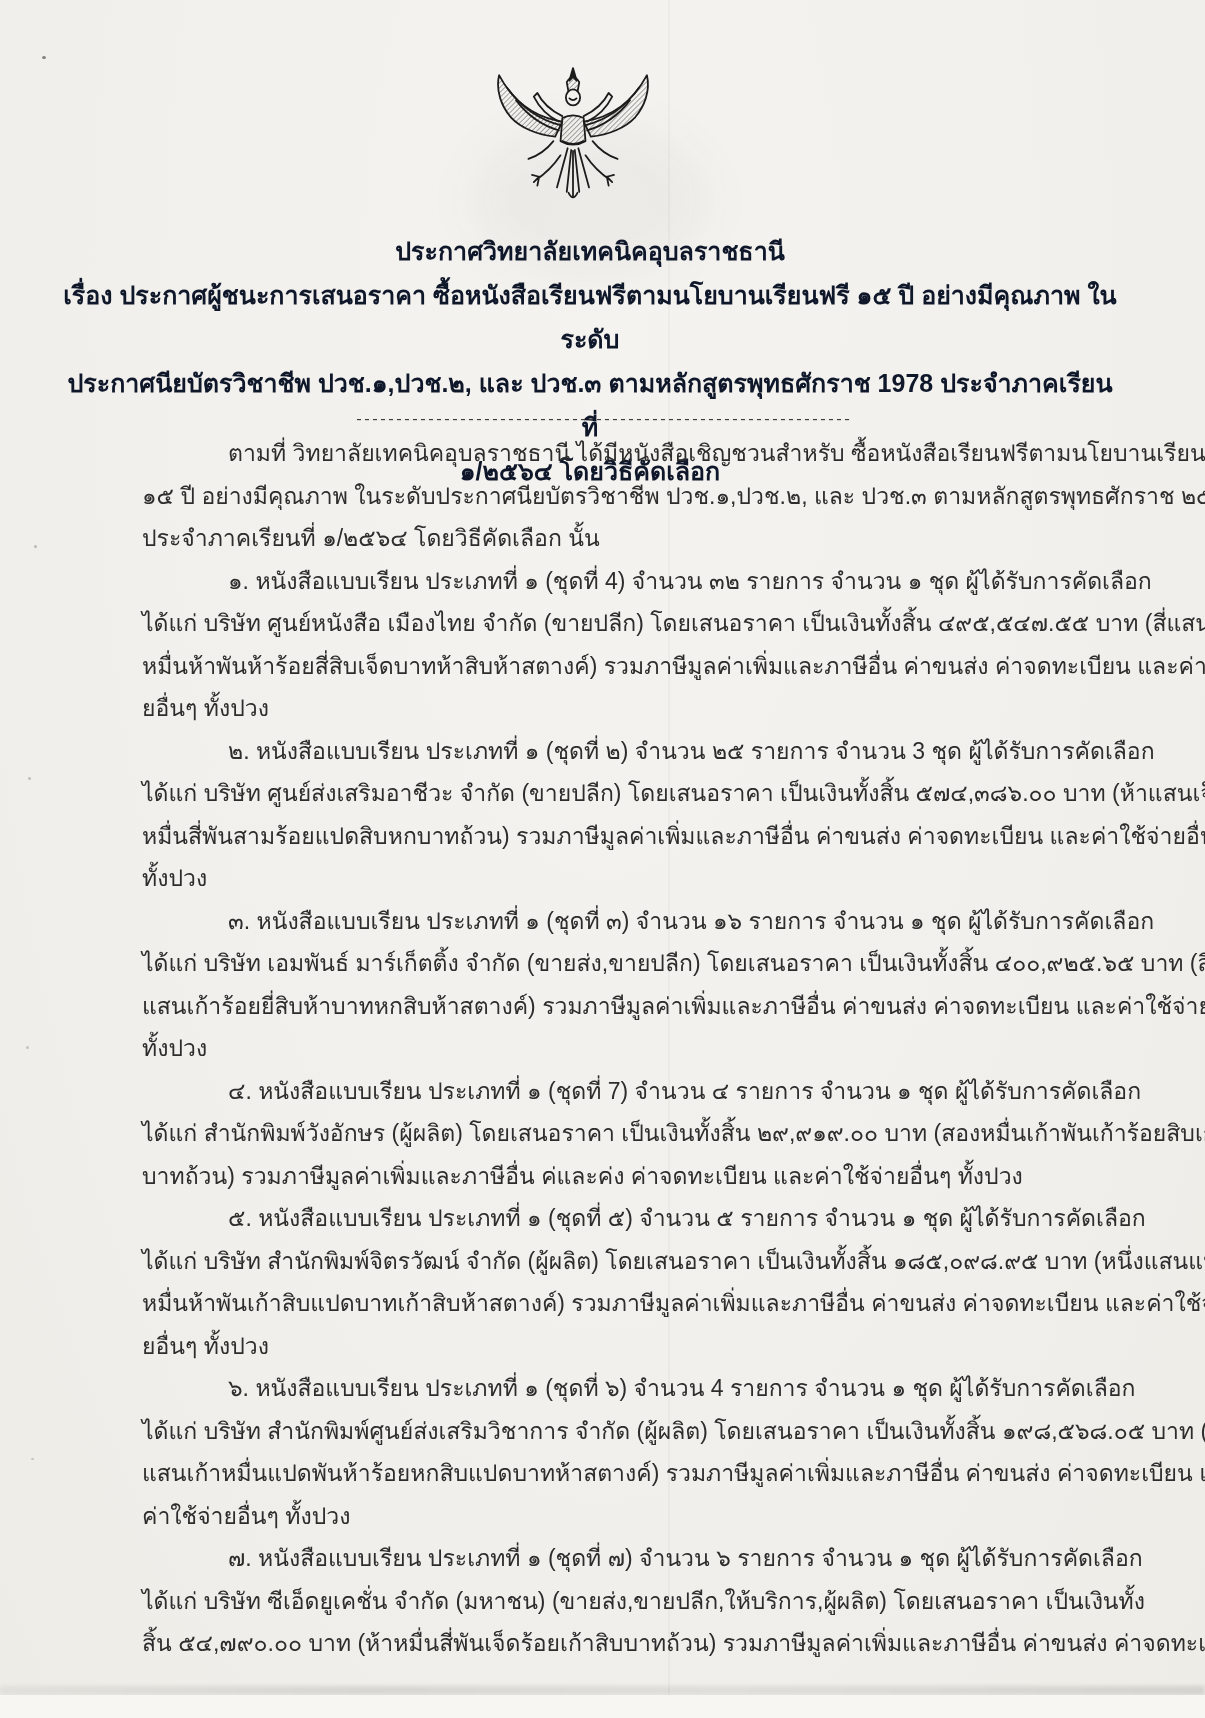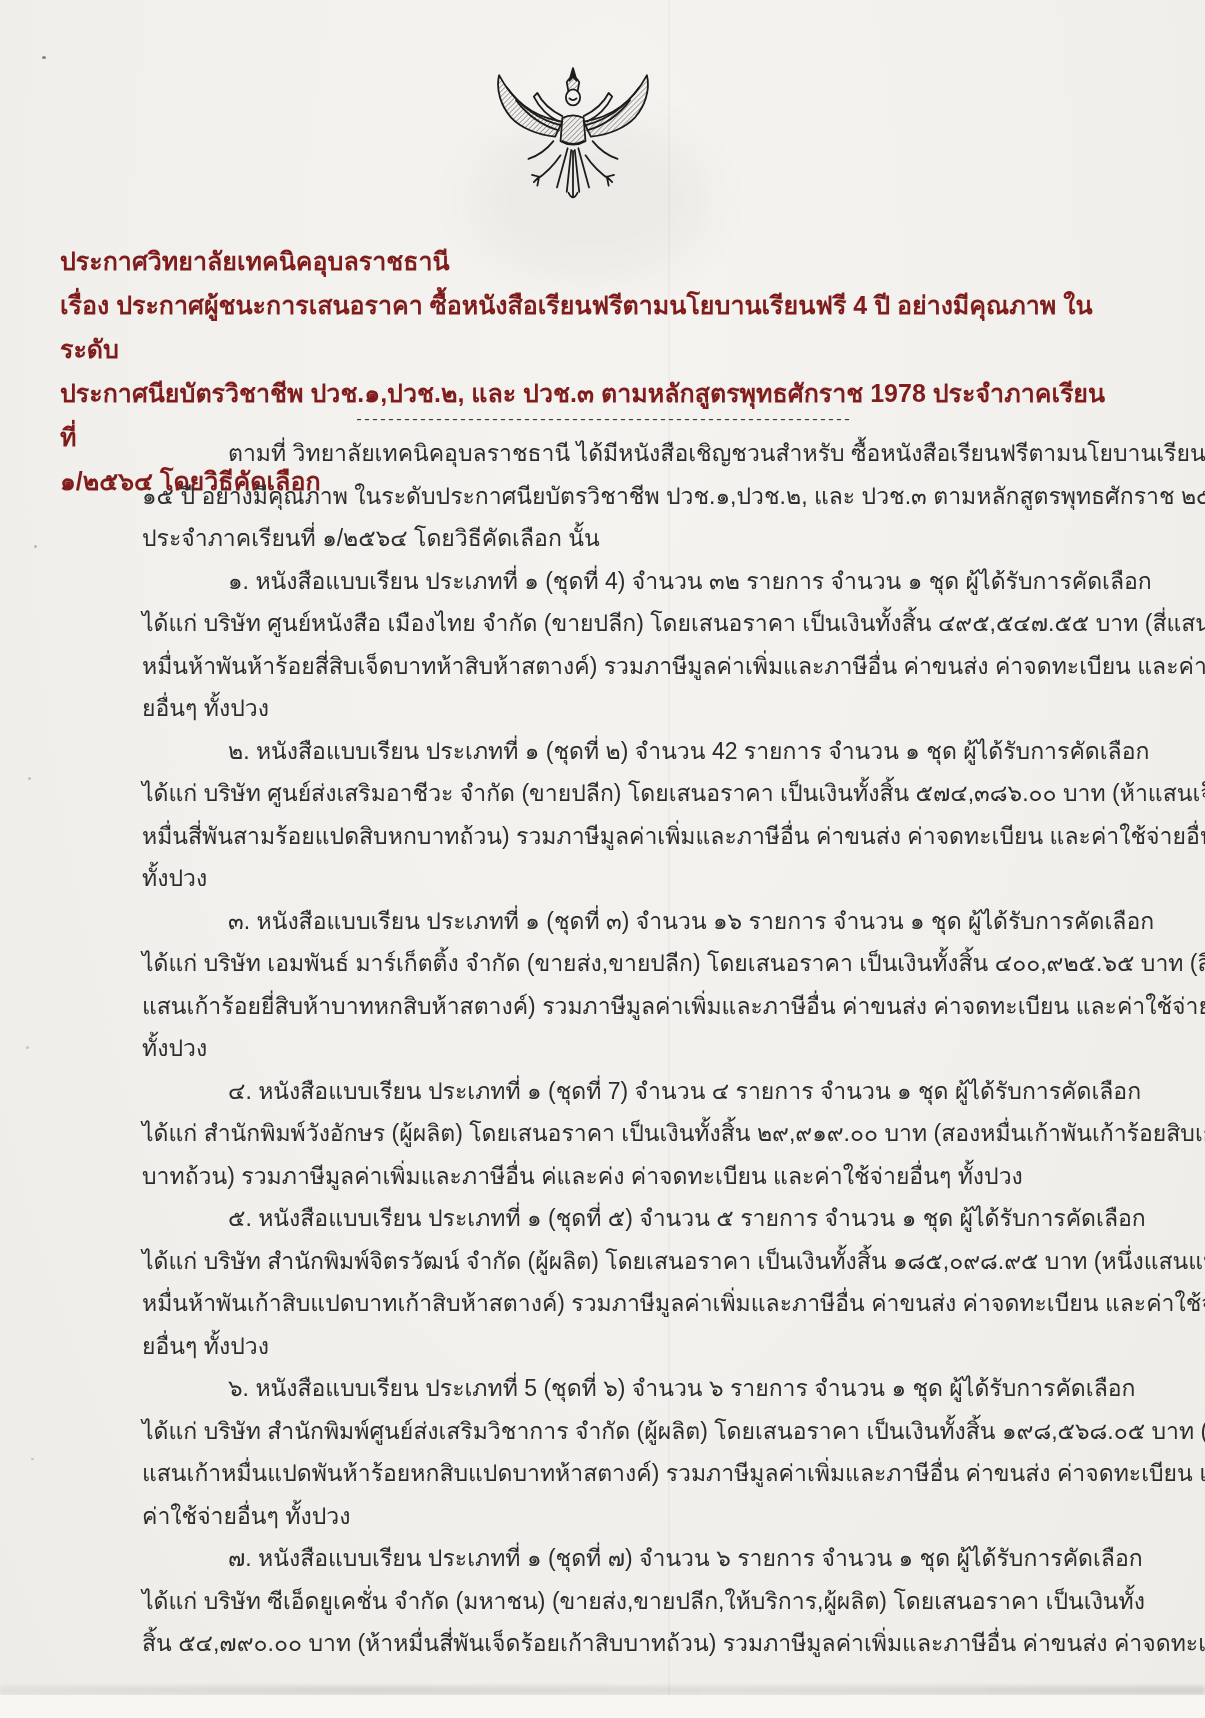--- a/index.html
+++ b/index.html
@@ -30,22 +30,22 @@
     position:absolute;top:66px;left:0;width:1205px;
     display:flex;justify-content:center;
   }
   .emblem-wrap svg{transform:translateX(-30px);}
   .emblem-shadow{
     position:absolute;top:120px;left:470px;width:240px;height:160px;
     background:rgba(60,60,60,0.04);border-radius:50%;filter:blur(22px);
   }
   .title-block{
     position:absolute;top:229px;left:60px;width:1060px;
-    color:#7f1d1d;
-    font-size:25px;font-weight:700;line-height:44px;margin-top:10px;
+    text-align:center;color:#0f172a;
+    font-size:25px;font-weight:700;line-height:44px;
   }
   .separator{
     position:absolute;top:412px;left:0;width:1205px;
     text-align:center;color:#3c3c3c;font-size:15px;
     letter-spacing:-1px;font-family:"Liberation Mono","DejaVu Sans Mono",monospace;
   }
   .body-block{
     position:absolute;top:432px;left:142px;width:950px;
     color:#2d2d2d;font-size:23px;font-weight:400;
   }
@@ -101,51 +101,51 @@
       <path d="M124,100 C132,112 140,120 152,128 M148,124 L156,122 M148,124 L154,130 M148,124 L150,134"></path>
 
       <path d="M104,92 L92,136 M108,94 L103,141 M110,95 L110,146 M112,94 L117,141 M116,92 L128,136"></path>
       <path d="M105,142 Q110,152 115,142"></path>
     </g>
   </svg>
 </div>
 
 <div class="title-block">
   <div>ประกาศวิทยาลัยเทคนิคอุบลราชธานี</div>
-  <div>เรื่อง ประกาศผู้ชนะการเสนอราคา ซื้อหนังสือเรียนฟรีตามนโยบานเรียนฟรี 4 ปี อย่างมีคุณภาพ ในระดับ</div>
+  <div>เรื่อง ประกาศผู้ชนะการเสนอราคา ซื้อหนังสือเรียนฟรีตามนโยบานเรียนฟรี ๑๕ ปี อย่างมีคุณภาพ ในระดับ</div>
   <div>ประกาศนียบัตรวิชาชีพ ปวช.๑,ปวช.๒, และ ปวช.๓ ตามหลักสูตรพุทธศักราช 1978 ประจำภาคเรียนที่</div>
   <div>๑/๒๕๖๔ โดยวิธีคัดเลือก</div>
 </div>
 
 <div class="separator">--------------------------------------------------------------</div>
 
 <div class="body-block" id="body-lines">
     <div class="line indent">ตามที่ วิทยาลัยเทคนิคอุบลราชธานี ได้มีหนังสือเชิญชวนสำหรับ ซื้อหนังสือเรียนฟรีตามนโยบานเรียนฟรี</div>
     <div class="line">๑๕ ปี อย่างมีคุณภาพ ในระดับประกาศนียบัตรวิชาชีพ ปวช.๑,ปวช.๒, และ ปวช.๓ ตามหลักสูตรพุทธศักราช ๒๕๖๒</div>
     <div class="line">ประจำภาคเรียนที่ ๑/๒๕๖๔ โดยวิธีคัดเลือก  นั้น</div>
     <div class="line indent">๑. หนังสือแบบเรียน ประเภทที่ ๑ (ชุดที่ 4) จำนวน ๓๒ รายการ จำนวน ๑ ชุด ผู้ได้รับการคัดเลือก</div>
     <div class="line">ได้แก่ บริษัท ศูนย์หนังสือ เมืองไทย จำกัด (ขายปลีก) โดยเสนอราคา เป็นเงินทั้งสิ้น ๔๙๕,๕๔๗.๕๕ บาท (สี่แสนเก้า</div>
     <div class="line">หมื่นห้าพันห้าร้อยสี่สิบเจ็ดบาทห้าสิบห้าสตางค์) รวมภาษีมูลค่าเพิ่มและภาษีอื่น ค่าขนส่ง ค่าจดทะเบียน และค่าใช้จ่า</div>
     <div class="line">ยอื่นๆ ทั้งปวง</div>
-    <div class="line indent">๒. หนังสือแบบเรียน ประเภทที่ ๑ (ชุดที่ ๒) จำนวน 42 รายการ จำนวน ๑ ชุด ผู้ได้รับการคัดเลือก</div>
+    <div class="line indent">๒. หนังสือแบบเรียน ประเภทที่ ๑ (ชุดที่ ๒) จำนวน ๒๕ รายการ จำนวน 3 ชุด ผู้ได้รับการคัดเลือก</div>
     <div class="line">ได้แก่ บริษัท ศูนย์ส่งเสริมอาชีวะ จำกัด (ขายปลีก) โดยเสนอราคา เป็นเงินทั้งสิ้น ๕๗๔,๓๘๖.๐๐ บาท (ห้าแสนเจ็ด</div>
     <div class="line">หมื่นสี่พันสามร้อยแปดสิบหกบาทถ้วน) รวมภาษีมูลค่าเพิ่มและภาษีอื่น ค่าขนส่ง ค่าจดทะเบียน และค่าใช้จ่ายอื่นๆ</div>
     <div class="line">ทั้งปวง</div>
     <div class="line indent">๓. หนังสือแบบเรียน ประเภทที่ ๑ (ชุดที่ ๓) จำนวน ๑๖ รายการ จำนวน ๑ ชุด ผู้ได้รับการคัดเลือก</div>
     <div class="line">ได้แก่ บริษัท เอมพันธ์ มาร์เก็ตติ้ง จำกัด (ขายส่ง,ขายปลีก) โดยเสนอราคา เป็นเงินทั้งสิ้น ๔๐๐,๙๒๕.๖๕ บาท (สี่</div>
     <div class="line">แสนเก้าร้อยยี่สิบห้าบาทหกสิบห้าสตางค์) รวมภาษีมูลค่าเพิ่มและภาษีอื่น ค่าขนส่ง ค่าจดทะเบียน และค่าใช้จ่ายอื่นๆ</div>
     <div class="line">ทั้งปวง</div>
     <div class="line indent">๔. หนังสือแบบเรียน ประเภทที่ ๑ (ชุดที่ 7) จำนวน ๔ รายการ จำนวน ๑ ชุด ผู้ได้รับการคัดเลือก</div>
     <div class="line">ได้แก่ สำนักพิมพ์วังอักษร (ผู้ผลิต) โดยเสนอราคา เป็นเงินทั้งสิ้น ๒๙,๙๑๙.๐๐ บาท (สองหมื่นเก้าพันเก้าร้อยสิบเก้า</div>
     <div class="line">บาทถ้วน) รวมภาษีมูลค่าเพิ่มและภาษีอื่น ค่และค่ง ค่าจดทะเบียน และค่าใช้จ่ายอื่นๆ ทั้งปวง</div>
     <div class="line indent">๕. หนังสือแบบเรียน ประเภทที่ ๑ (ชุดที่ ๕) จำนวน ๕ รายการ จำนวน ๑ ชุด ผู้ได้รับการคัดเลือก</div>
     <div class="line">ได้แก่ บริษัท สำนักพิมพ์จิตรวัฒน์ จำกัด (ผู้ผลิต) โดยเสนอราคา เป็นเงินทั้งสิ้น ๑๘๕,๐๙๘.๙๕ บาท (หนึ่งแสนแปด</div>
     <div class="line">หมื่นห้าพันเก้าสิบแปดบาทเก้าสิบห้าสตางค์) รวมภาษีมูลค่าเพิ่มและภาษีอื่น ค่าขนส่ง ค่าจดทะเบียน และค่าใช้จ่า</div>
     <div class="line">ยอื่นๆ ทั้งปวง</div>
-    <div class="line indent">๖. หนังสือแบบเรียน ประเภทที่ 5 (ชุดที่ ๖) จำนวน ๖ รายการ จำนวน ๑ ชุด ผู้ได้รับการคัดเลือก</div>
+    <div class="line indent">๖. หนังสือแบบเรียน ประเภทที่ ๑ (ชุดที่ ๖) จำนวน 4 รายการ จำนวน ๑ ชุด ผู้ได้รับการคัดเลือก</div>
     <div class="line">ได้แก่ บริษัท สำนักพิมพ์ศูนย์ส่งเสริมวิชาการ จำกัด (ผู้ผลิต) โดยเสนอราคา เป็นเงินทั้งสิ้น ๑๙๘,๕๖๘.๐๕ บาท (หนึ่ง</div>
     <div class="line">แสนเก้าหมื่นแปดพันห้าร้อยหกสิบแปดบาทห้าสตางค์) รวมภาษีมูลค่าเพิ่มและภาษีอื่น ค่าขนส่ง ค่าจดทะเบียน และ</div>
     <div class="line">ค่าใช้จ่ายอื่นๆ ทั้งปวง</div>
     <div class="line indent">๗. หนังสือแบบเรียน ประเภทที่ ๑ (ชุดที่ ๗) จำนวน ๖ รายการ จำนวน ๑ ชุด ผู้ได้รับการคัดเลือก</div>
     <div class="line">ได้แก่ บริษัท ซีเอ็ดยูเคชั่น จำกัด (มหาชน) (ขายส่ง,ขายปลีก,ให้บริการ,ผู้ผลิต) โดยเสนอราคา เป็นเงินทั้ง</div>
     <div class="line">สิ้น ๕๔,๗๙๐.๐๐ บาท (ห้าหมื่นสี่พันเจ็ดร้อยเก้าสิบบาทถ้วน) รวมภาษีมูลค่าเพิ่มและภาษีอื่น ค่าขนส่ง ค่าจดทะเบียน</div>
   </div>
 
 <div class="bottom-smudge"></div>
 <div class="bottom-strip"></div>

